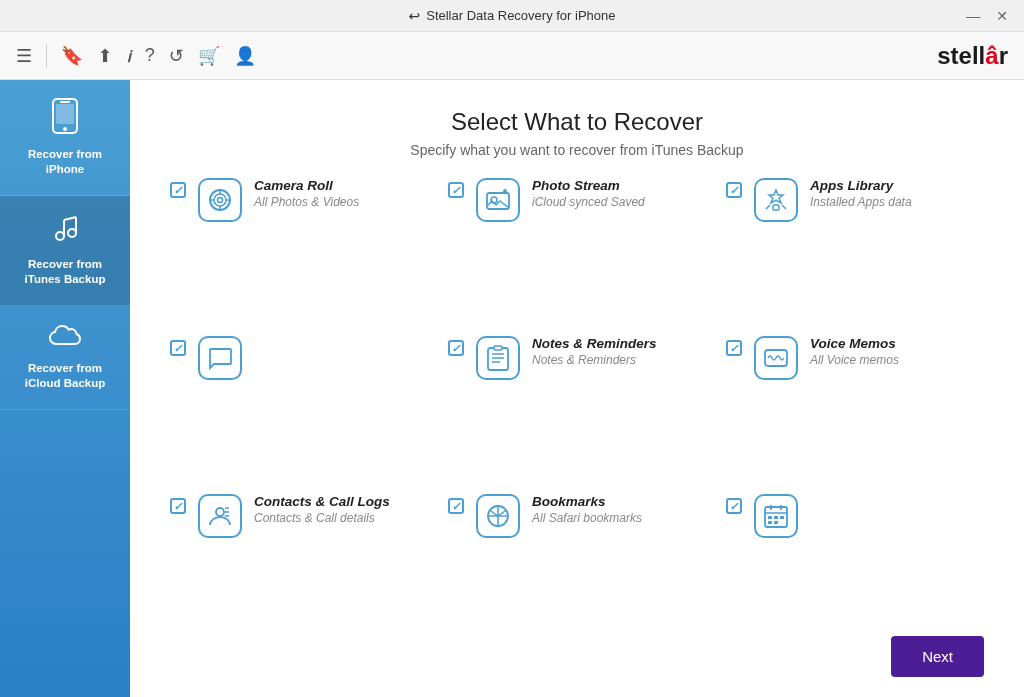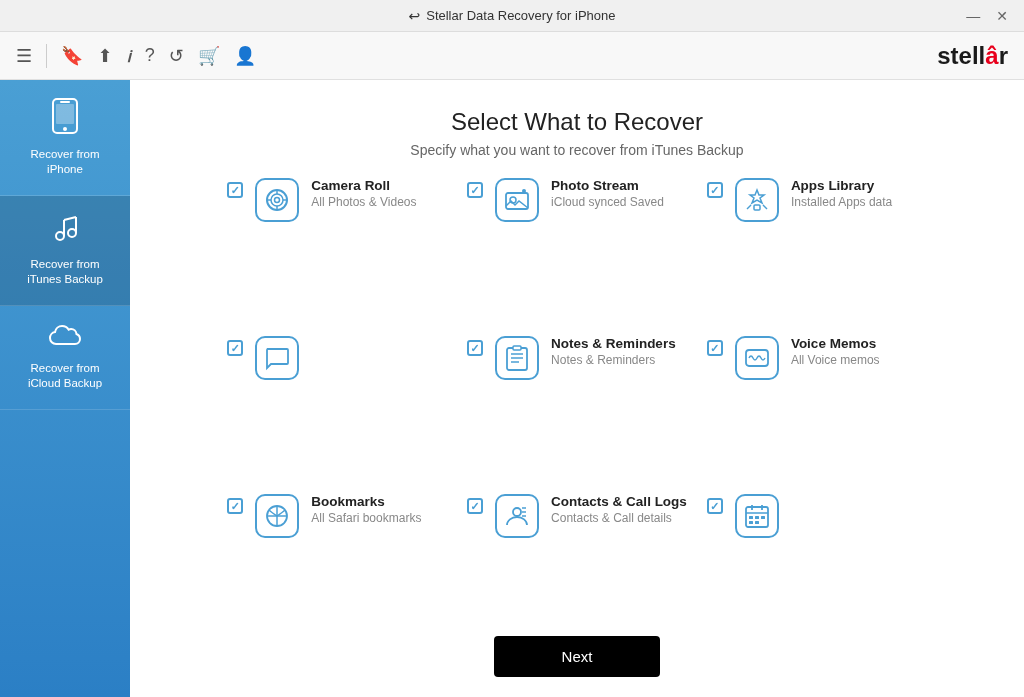--- a/index.html
+++ b/index.html
@@ -84,41 +84,41 @@
       align-items: center;
       justify-content: center;
       padding: 18px 8px;
       color: #fff;
       cursor: pointer;
       font-size: 12px;
       text-align: center;
       border-bottom: 1px solid rgba(255,255,255,0.15);
       gap: 8px;
       min-height: 100px;
+      font-weight: bold;
     }
     .sidebar-item.active {
       background: rgba(0,0,0,0.15);
     }
     .sidebar-item .icon-wrap {
       font-size: 28px;
       line-height: 1;
     }
     .sidebar-label {
       line-height: 1.3;
       font-size: 11.5px;
     }
 
     
     .content {
       flex: 1;
       padding: 28px 40px 20px 40px;
       display: flex;
       flex-direction: column;
       position: relative;
-      align-items: center;
     }
 
     .page-title {
       text-align: center;
       font-size: 24px;
       font-weight: 400;
       color: #222;
       margin-bottom: 6px;
     }
     .page-subtitle {
@@ -127,20 +127,21 @@
       color: #666;
       margin-bottom: 20px;
     }
 
     
     .recovery-grid {
       display: grid;
       grid-template-columns: repeat(3, 1fr);
       gap: 28px 20px;
       flex: 1;
+      font-style: italic;
     }
 
     .recovery-item {
       display: flex;
       align-items: flex-start;
       gap: 12px;
     }
 
     .recovery-checkbox {
       margin-top: 4px;
@@ -188,25 +189,25 @@
 
     
     .bottom-bar {
       display: flex;
       justify-content: flex-end;
       align-items: center;
       padding: 12px 0 0 0;
     }
 
     .next-button {
-      background: #000000;
+      background: #4c1d95;
       color: #fff;
       border: none;
       border-radius: 4px;
-      padding: 12px 68px;
+      padding: 12px 31px;
       font-size: 15px;
       cursor: pointer;
       font-weight: 500;
     }
   </style>
 </head>
 <body>
 
 <div class="title-bar">
   <div style="width:60px"></div>
@@ -365,47 +366,47 @@
         <div class="recovery-text">
           <h3>Voice Memos</h3>
           <p>All Voice memos</p>
         </div>
       </div>
 
       <div class="recovery-item">
         <div class="recovery-checkbox checked"></div>
         <div class="recovery-icon-wrap">
           <svg width="26" height="26" viewBox="0 0 26 26" fill="none" xmlns="http://www.w3.org/2000/svg">
+            <circle cx="13" cy="9" r="4" stroke="#4a9fd4" stroke-width="1.8"></circle>
+            <path d="M3 22C3 17.58 7.48 14 13 14C18.52 14 23 17.58 23 22" stroke="#4a9fd4" stroke-width="1.8" fill="none"></path>
+            <line x1="18" y1="5" x2="22" y2="5" stroke="#4a9fd4" stroke-width="1.5"></line>
+            <line x1="18" y1="9" x2="22" y2="9" stroke="#4a9fd4" stroke-width="1.5"></line>
+            <line x1="18" y1="13" x2="22" y2="13" stroke="#4a9fd4" stroke-width="1.5"></line>
+          </svg>
+        </div>
+        <div class="recovery-text">
+          <h3>Contacts &amp; Call Logs</h3>
+          <p>Contacts &amp; Call details</p>
+        </div>
+      </div>
+
+      <div class="recovery-item">
+        <div class="recovery-checkbox checked"></div>
+        <div class="recovery-icon-wrap">
+          <svg width="26" height="26" viewBox="0 0 26 26" fill="none" xmlns="http://www.w3.org/2000/svg">
             <circle cx="13" cy="13" r="10" stroke="#4a9fd4" stroke-width="1.8"></circle>
             <line x1="13" y1="3" x2="13" y2="23" stroke="#4a9fd4" stroke-width="1.5"></line>
             <line x1="3" y1="13" x2="23" y2="13" stroke="#4a9fd4" stroke-width="1.5"></line>
             <path d="M5 7C7 9 10 11 13 13" stroke="#4a9fd4" stroke-width="1.2"></path>
             <path d="M21 7C19 9 16 11 13 13" stroke="#4a9fd4" stroke-width="1.2"></path>
           </svg>
         </div>
         <div class="recovery-text">
           <h3>Bookmarks</h3>
           <p>All Safari bookmarks</p>
-        </div>
-      </div>
-
-      <div class="recovery-item">
-        <div class="recovery-checkbox checked"></div>
-        <div class="recovery-icon-wrap">
-          <svg width="26" height="26" viewBox="0 0 26 26" fill="none" xmlns="http://www.w3.org/2000/svg">
-            <circle cx="13" cy="9" r="4" stroke="#4a9fd4" stroke-width="1.8"></circle>
-            <path d="M3 22C3 17.58 7.48 14 13 14C18.52 14 23 17.58 23 22" stroke="#4a9fd4" stroke-width="1.8" fill="none"></path>
-            <line x1="18" y1="5" x2="22" y2="5" stroke="#4a9fd4" stroke-width="1.5"></line>
-            <line x1="18" y1="9" x2="22" y2="9" stroke="#4a9fd4" stroke-width="1.5"></line>
-            <line x1="18" y1="13" x2="22" y2="13" stroke="#4a9fd4" stroke-width="1.5"></line>
-          </svg>
-        </div>
-        <div class="recovery-text">
-          <h3>Contacts &amp; Call Logs</h3>
-          <p>Contacts &amp; Call details</p>
         </div>
       </div>
 
       <div class="recovery-item">
         <div class="recovery-checkbox checked"></div>
         <div class="recovery-icon-wrap">
           <svg width="26" height="26" viewBox="0 0 26 26" fill="none" xmlns="http://www.w3.org/2000/svg">
             <rect x="2" y="4" width="22" height="20" rx="2" stroke="#4a9fd4" stroke-width="1.8"></rect>
             <line x1="2" y1="10" x2="24" y2="10" stroke="#4a9fd4" stroke-width="1.5"></line>
             <line x1="8" y1="2" x2="8" y2="7" stroke="#4a9fd4" stroke-width="1.8"></line>

